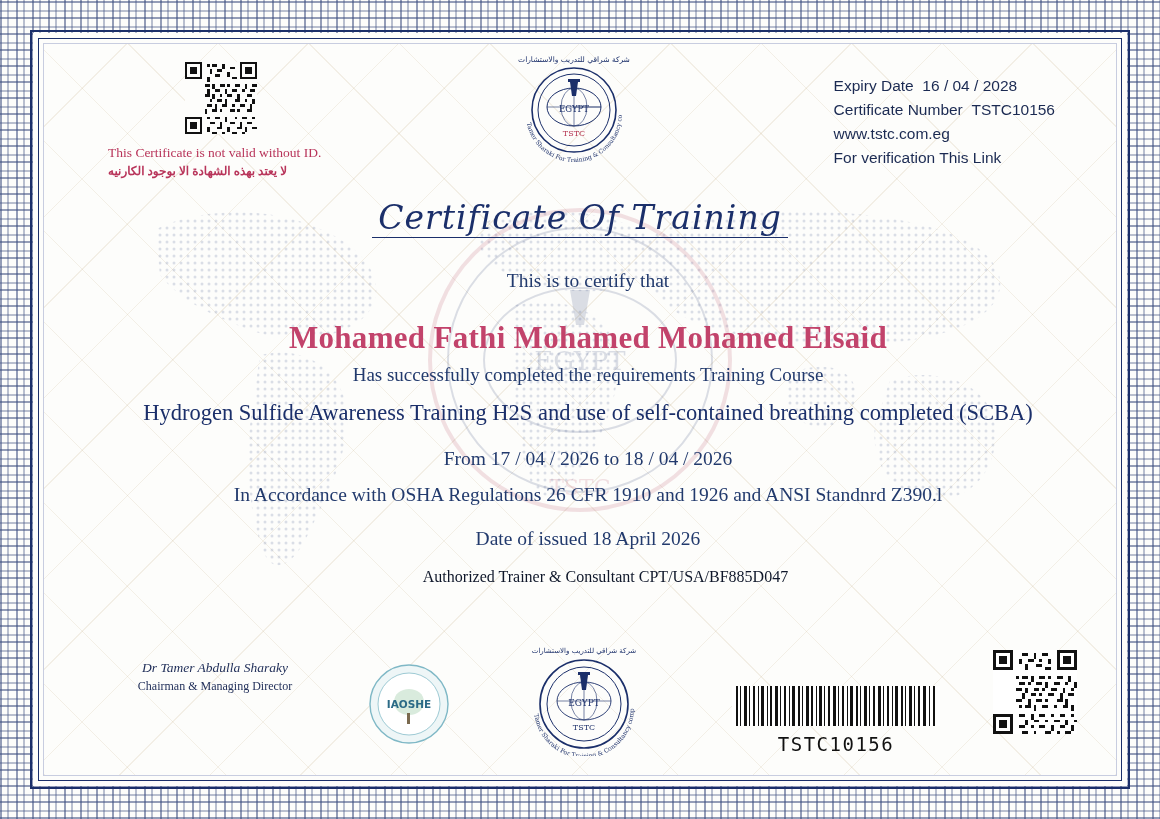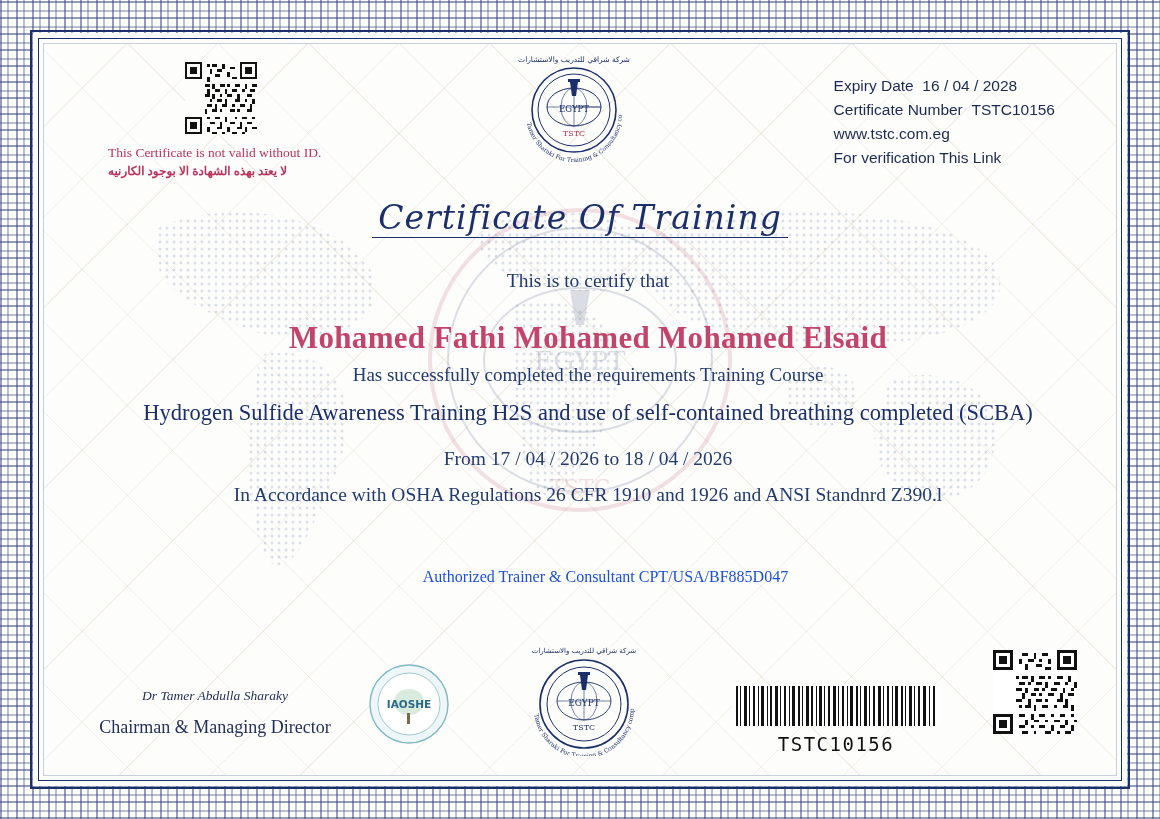--- a/index.html
+++ b/index.html
@@ -158,32 +158,32 @@
   #line-completed { top: 364px; font-size: 19px; }
   #line-course {
     top: 400px;
     font-size: 22.5px;
     color: #1b2f6a;
     padding: 0 40px;
   }
   #line-dates { top: 448px; font-size: 19.5px; }
   #line-accordance { top: 484px; font-size: 19.5px; }
   #line-issued { top: 528px; font-size: 19.5px; }
-  #line-authorized { top: 568px; font-size: 16px; color: #1d4ed8; padding-left: 35px; }
+  #line-authorized { top: 568px; font-size: 16px; color: #0f172a; padding-left: 35px; }
 
   
   .sig-block {
     position: absolute;
     left: 95px; top: 660px;
     width: 240px;
     text-align: center;
     color: #22305a;
   }
-  .sig-name { font-size: 13.5px; font-style: italic; margin-top: 28px; }
-  .sig-role { font-size: 18px; margin-top: 13px; }
+  .sig-name { font-size: 13.5px; font-style: italic; }
+  .sig-role { font-size: 12px; margin-top: 3px; }
   .sig-script {
     font-size: 20px;
     font-style: italic;
     font-family: "DejaVu Serif", serif;
     margin-top: 10px;
     color: #1b2a52;
   }
 
   #iaoshe-seal { position: absolute; left: 368px; top: 663px; width: 82px; height: 82px; }
   #tstc-seal-bottom { position: absolute; left: 519px; top: 644px; width: 130px; height: 112px; }
@@ -374,20 +374,21 @@
     <div class="title">
       <span class="txt">Certificate Of Training</span>
     </div>
 
     <div class="line" id="line-certify">This is to certify that</div>
     <div class="line" id="line-name">Mohamed Fathi Mohamed Mohamed Elsaid</div>
     <div class="line" id="line-completed">Has successfully completed the requirements Training Course</div>
     <div class="line" id="line-course">Hydrogen Sulfide Awareness Training H2S and use of self-contained breathing completed (SCBA)</div>
     <div class="line" id="line-dates">From  17 / 04 / 2026  to 18 / 04 / 2026</div>
     <div class="line" id="line-accordance">In Accordance with OSHA Regulations 26 CFR 1910 and 1926 and ANSI Standnrd Z390.l</div>
+    <div class="line" id="line-issued">Date of issued 18 April 2026</div>
     <div class="line" id="line-authorized">Authorized Trainer &amp; Consultant CPT/USA/BF885D047</div>
 
     <div class="sig-block">
       <div class="sig-name">Dr Tamer Abdulla Sharaky</div>
       <div class="sig-role">Chairman &amp; Managing Director</div>
     </div>
 
     <svg id="iaoshe-seal" viewBox="0 0 82 82">
       <circle cx="41" cy="41" r="39" fill="#eef6f7" stroke="#7fb8c6" stroke-width="1.4"></circle>
       <circle cx="41" cy="41" r="31" fill="#ffffff" stroke="#9dcad4" stroke-width="1"></circle>

